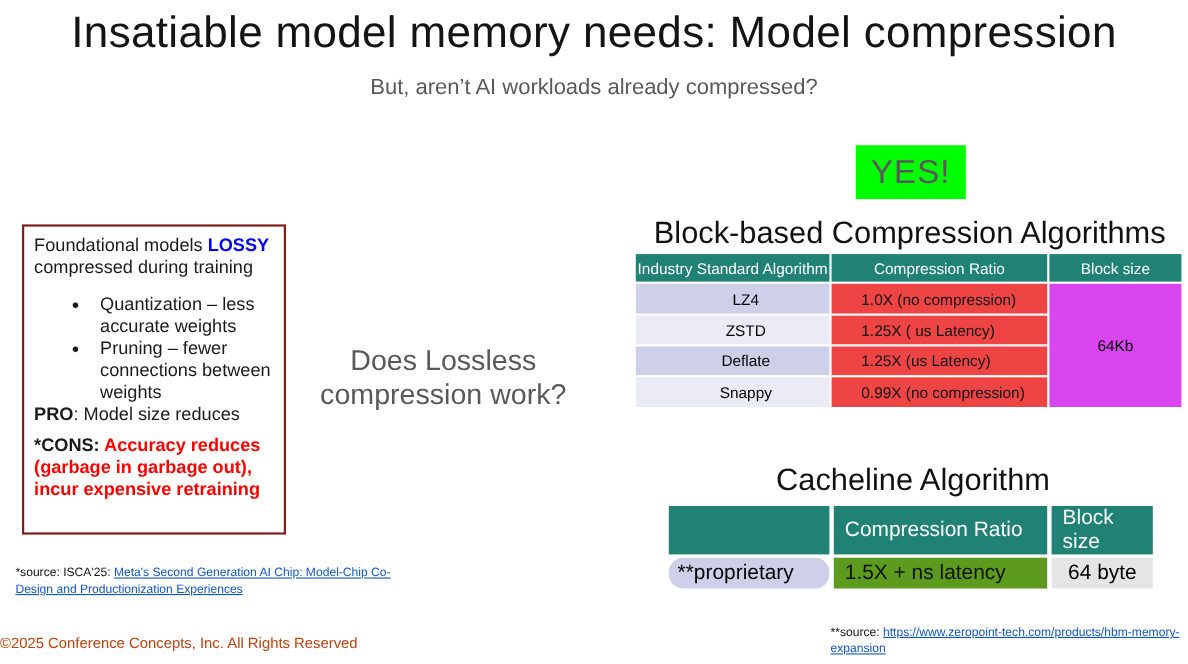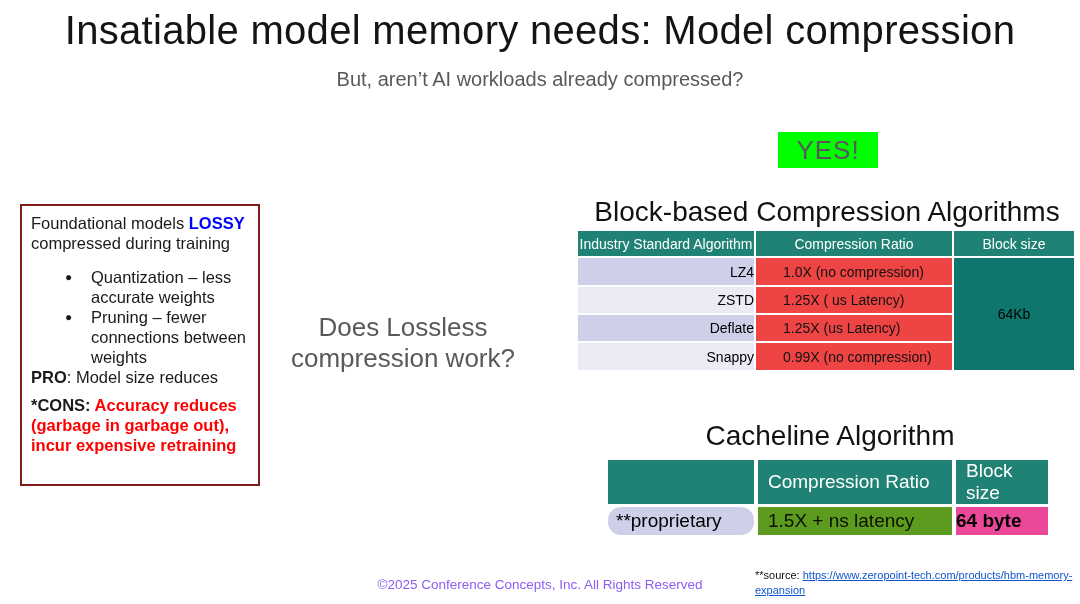--- a/index.html
+++ b/index.html
@@ -26,24 +26,24 @@
     position: absolute;
     top: 68px; left: 0; right: 0;
     text-align: center;
     font-size: 20px;
     color: #595959;
   }
 
   .yes-box {
     position: absolute;
     left: 778px; top: 132px;
-    width: 100px; height: 36px;
+    width: 100px; height: 49px;
     background: #00ff00;
     display: flex; align-items: center; justify-content: center;
-    font-size: 26px;
+    font-size: 30px;
     color: #5c555e;
     letter-spacing: 1px;
   }
 
   .lossy-box {
     position: absolute;
     left: 20px; top: 204px;
     width: 240px; height: 282px;
     border: 2px solid #7f1d1d;
     padding: 7px 9px;
@@ -79,62 +79,62 @@
   }
   table { border-collapse: separate; table-layout: fixed; }
   .block-table {
     position: absolute;
     left: 576px; top: 229px;
     border-spacing: 2px;
     font-size: 14px;
   }
   .block-table th, .block-table td { font-weight: normal; vertical-align: middle; }
   .th-teal { background: #1f8274; color: #ffffff; text-align: center; height: 25px; font-size: 14px; }
-  .cell-name { padding-left: 24px; text-align: right; }
+  .cell-name { padding-left: 24px; text-align: center; }
   .row-dark  { background: #cdd0e8; }
   .row-light { background: #eaebf4; }
   .cell-red { background: #ef4444; padding-left: 27px; text-align: left; color: #111; }
-  .cell-merged { background: #0f766e; text-align: center; }
+  .cell-merged { background: #d946ef; text-align: center; }
   .h28 { height: 27px; } .h34 { height: 26px; margin-top: 32px; }
 
   .cache-table-title {
     position: absolute;
     left: 606px; top: 420px; width: 448px;
     text-align: center;
     font-size: 28px;
     color: #111111;
   }
   .cache-table {
     position: absolute;
     left: 604px; top: 457px;
     border-spacing: 4px 3px;
     font-size: 19px;
   }
   .cache-table th { background: #1f8274; color: #ffffff; font-weight: normal; text-align: left; padding-left: 10px; height: 36px; font-size: 19px; }
   .cache-table td { height: 28px; vertical-align: middle; }
   .cache-name { background: #cdd0e8; padding-left: 8px; border-radius: 13px; }
   .cache-green { background: #5c9b1e; padding-left: 10px; color: #0d1200; }
-  .cache-size { background: #ec4899; padding-left: 0; font-weight: bold; }
+  .cache-size { background: #e5e5e5; padding-left: 15px; }
 
   .src-note {
     position: absolute;
     font-size: 11px;
     line-height: 15px;
     color: #111111;
   }
   .src-left { left: 14px; top: 514px; width: 372px; }
   .src-right { left: 755px; top: 568px; width: 330px; }
   .src-link { color: #1155cc; text-decoration: underline; cursor: pointer; }
 
   .copyright {
     position: absolute;
     left: 0; right: 0; top: 577px;
-    text-align: center;
+    text-align: left;
     font-size: 13.5px;
-    color: #8b5cf6;
+    color: #c2410c;
   }
 
   .fms-logo { position: absolute; left: 28px; top: 550px; width: 250px; height: 50px; }
   .fms-tagline {
     position: absolute; left: 72px; top: 36px;
     font-size: 13px; color: #1b75bc; white-space: pre;
   }
   .fms-tagline .tag-italic { font-style: italic; font-weight: normal; }
   .fms-tagline .tag-bold { font-weight: bold; }
 </style>
@@ -220,19 +220,20 @@
       <th>Block size</th>
     </tr>
     <tr>
       <td class="cache-name">**proprietary</td>
       <td class="cache-green">1.5X + ns latency</td>
       <td class="cache-size">64 byte</td>
     </tr>
   </tbody>
     </table>
 
+  <div class="src-note src-left"><span>*source: ISCA'25: </span><a class="src-link">Meta's Second Generation AI Chip: Model-Chip Co-Design and Productionization Experiences</a></div>
 
 
   <div class="copyright">©2025 Conference Concepts, Inc. All Rights Reserved</div>
 
   <div class="src-note src-right"><span>**source: </span><a class="src-link">https://www.zeropoint-tech.com/products/hbm-memory-expansion</a></div>
 
 </div>
 
 </body></html>

